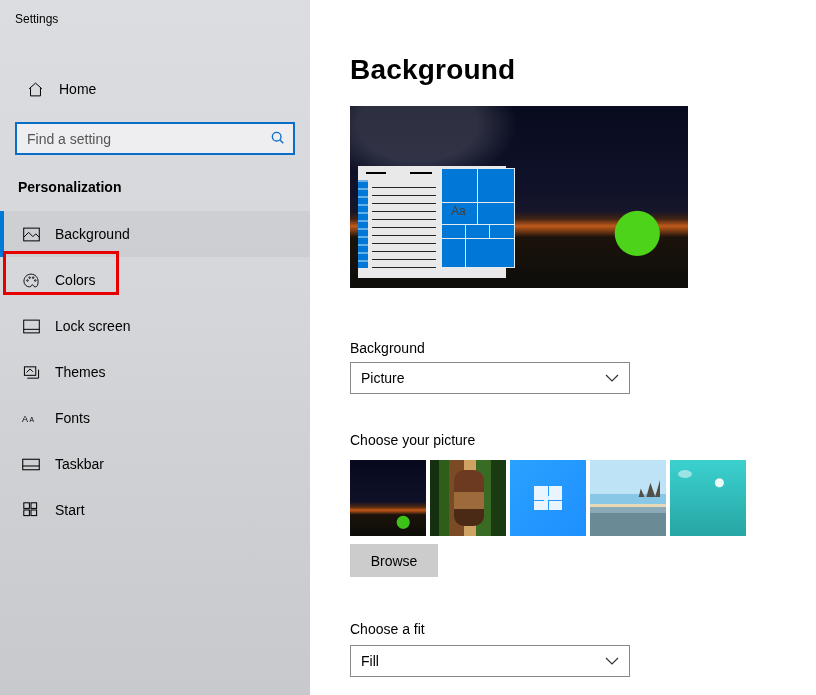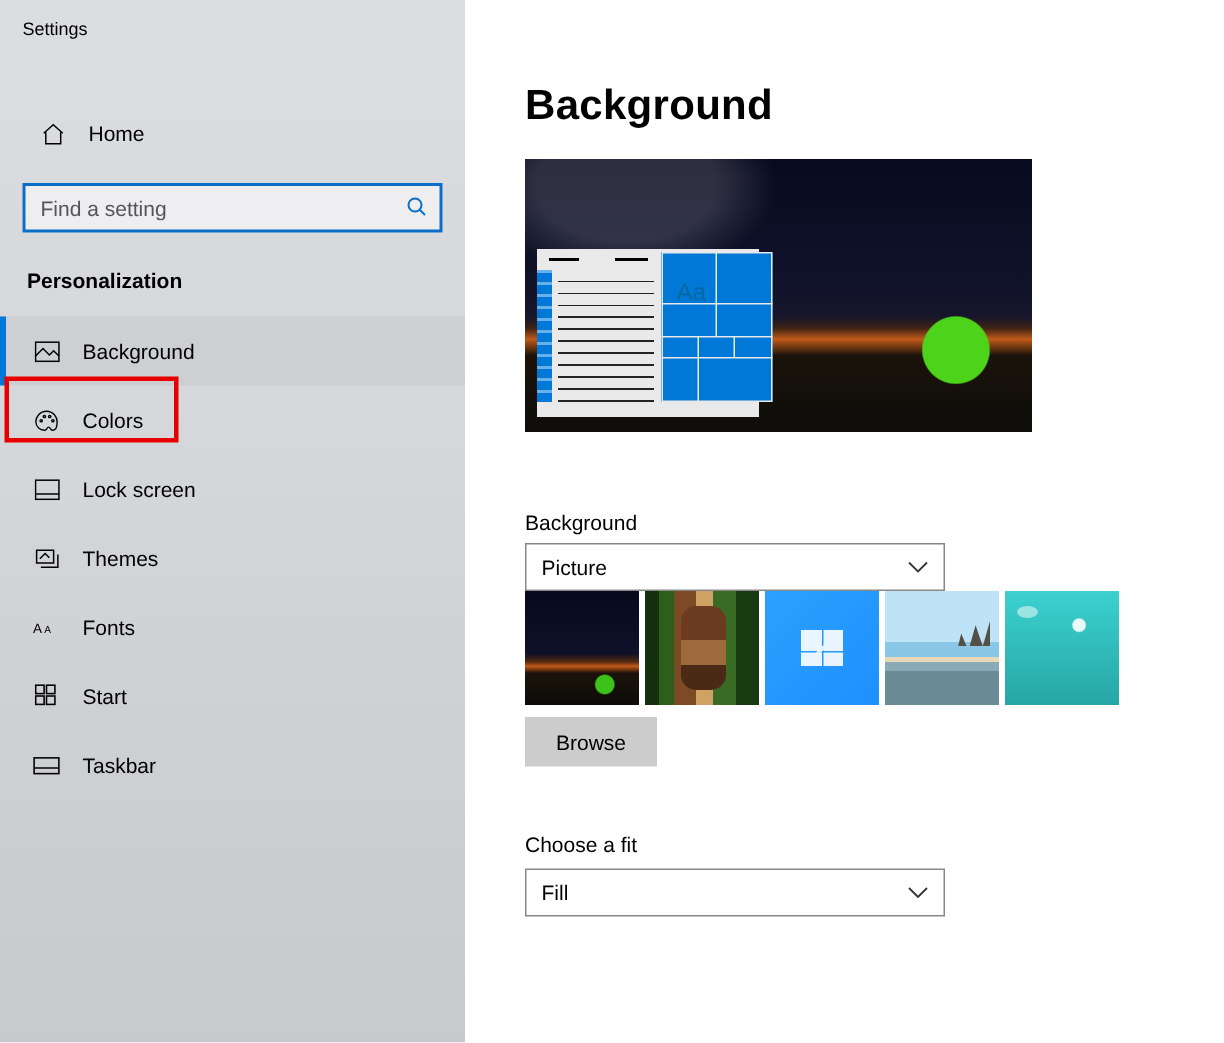--- a/index.html
+++ b/index.html
@@ -53,21 +53,21 @@
                      box-shadow:inset 0 0 0 1px #e9e9e9; }
     .tiles-overlay::before { content:""; position:absolute; inset:0;
          background:
            linear-gradient(#e9e9e9,#e9e9e9) 0 34px/100% 1px no-repeat,
            linear-gradient(#e9e9e9,#e9e9e9) 0 56px/100% 1px no-repeat,
            linear-gradient(#e9e9e9,#e9e9e9) 0 70px/100% 1px no-repeat,
            linear-gradient(#e9e9e9,#e9e9e9) 36px 0/1px 56px no-repeat,
            linear-gradient(#e9e9e9,#e9e9e9) 24px 56px/1px 14px no-repeat,
            linear-gradient(#e9e9e9,#e9e9e9) 48px 56px/1px 14px no-repeat,
            linear-gradient(#e9e9e9,#e9e9e9) 24px 70px/1px 30px no-repeat; }
-    .tiles-aa { position:absolute; left:93px; bottom:73px; font-size:16px; color:#0369a1; z-index:2; }
+    .tiles-aa { position:absolute; left:93px; bottom:60px; font-size:12px; color:#404040; z-index:2; }
 
     .label { font-size:14px; color:#000; }
     .field-label { margin-top:52px; margin-bottom:6px; }
     .select-box { width:280px; height:32px; border:1px solid #888; display:flex; align-items:center; justify-content:space-between;
                   padding:0 10px; background:#fff; cursor:default; font-size:14px;gap:31px; }
 
     .thumbs-label { margin-top:38px; margin-bottom:12px; }
     .thumb-row { display:flex; gap:4px; }
     .thumb { width:76px; height:76px; }
     .thumb.t1 { background:
@@ -178,37 +178,37 @@
       <span class="icon-box">
         <svg width="18" height="15" viewBox="0 0 24 20">
             <text x="0" y="15" font-size="12" font-family="Segoe UI" fill="#000">A</text>
             <text x="10" y="15" font-size="9" fill="#000">A</text>
           </svg>
       </span>
       <span class="lbl">Fonts</span>
     </div>
     <div class="nav-item">
       <span class="icon-box">
+        <svg width="18" height="13" viewBox="0 0 24 16" fill="none" stroke="#000" stroke-width="1.4">
+          <rect x="1" y="1" width="22" height="14"></rect>
+            <path d="M1 10 H23"></path>
+        </svg>
+      </span>
+      <span class="lbl">Taskbar</span>
+    </div>
+    <div class="nav-item">
+      <span class="icon-box">
         <svg width="16" height="16" viewBox="0 0 20 20" fill="none" stroke="#000" stroke-width="1.3">
           <rect x="1" y="1" width="7" height="7"></rect>
             <rect x="10" y="1" width="7" height="7"></rect>
           <rect x="1" y="10" width="7" height="7"></rect>
             <rect x="10" y="10" width="7" height="7"></rect>
         </svg>
       </span>
       <span class="lbl">Start</span>
-    </div>
-    <div class="nav-item">
-      <span class="icon-box">
-        <svg width="18" height="13" viewBox="0 0 24 16" fill="none" stroke="#000" stroke-width="1.4">
-          <rect x="1" y="1" width="22" height="14"></rect>
-            <path d="M1 10 H23"></path>
-        </svg>
-      </span>
-      <span class="lbl">Taskbar</span>
     </div>
   </div>
 
   <div class="red-box"></div>
 </div>
 
 <div class="main">
   <h1 class="page-title">Background</h1>
 
   <div class="preview-wrap">
@@ -226,20 +226,21 @@
   <div class="label field-label">Background</div>
   <div class="select-box">
     <span>Picture</span>
     <span>
       <svg width="14" height="8" viewBox="0 0 14 8" fill="none" stroke="#333" stroke-width="1.2">
           <path d="M1 1 L7 7 L13 1"></path>
         </svg>
     </span>
   </div>
 
+  <div class="label thumbs-label">Choose your picture</div>
   <div class="thumb-row">
     <div class="thumb t1"></div>
     <div class="thumb t2"></div>
     <div class="thumb t3"></div>
     <div class="thumb t4"></div>
     <div class="thumb t5"></div>
   </div>
   <div class="browse-btn">Browse</div>
 
   <div class="label fit-label">Choose a fit</div>

